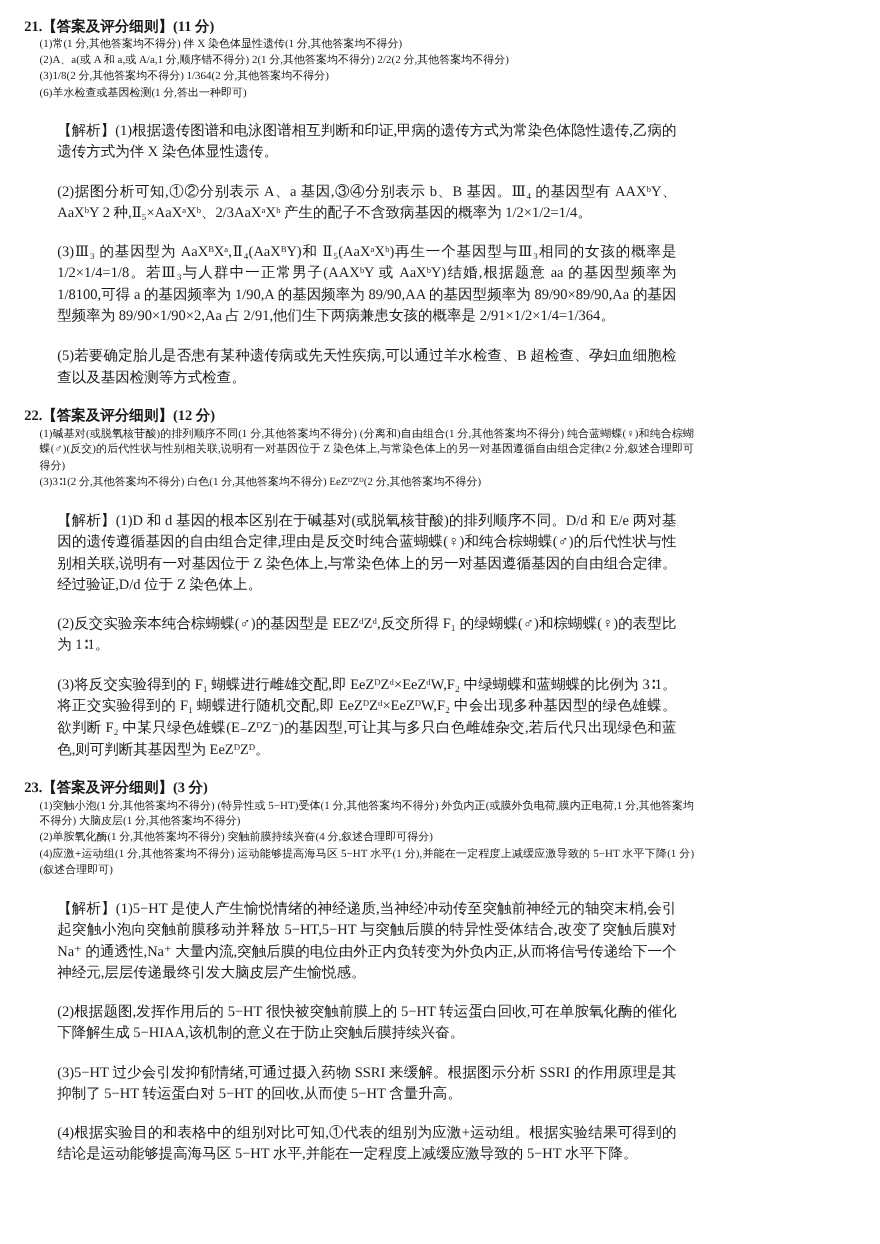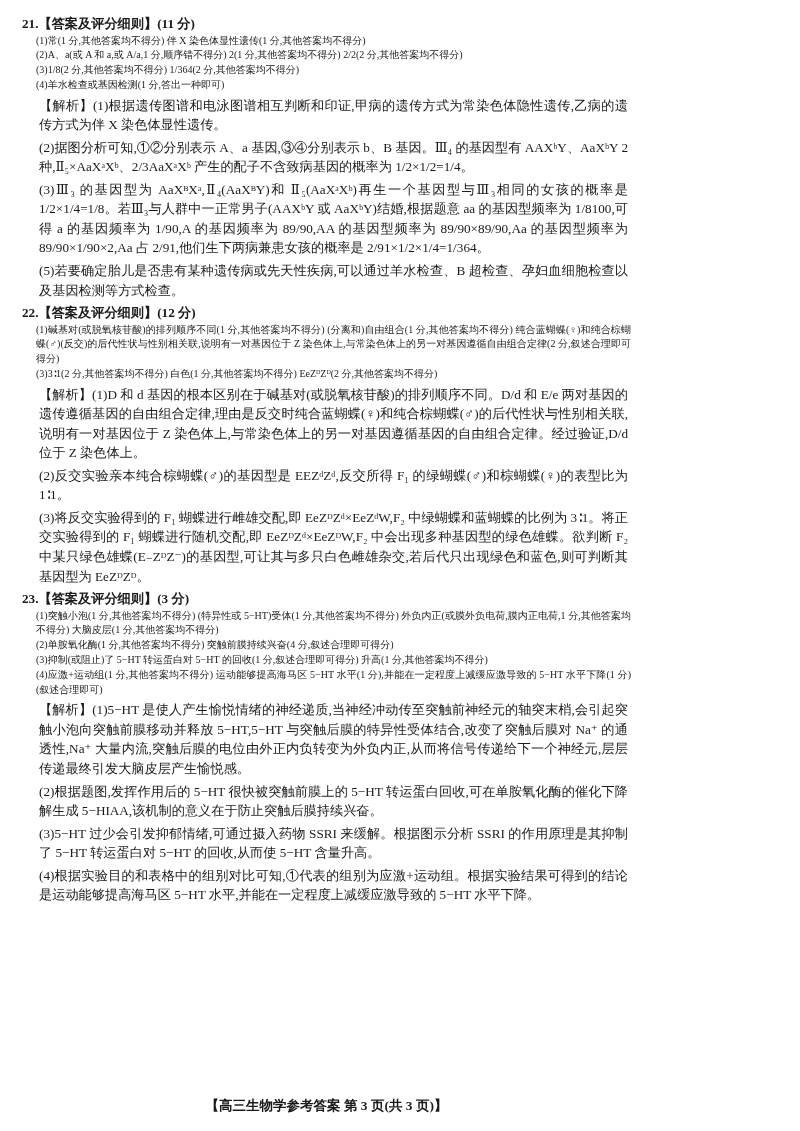--- a/index.html
+++ b/index.html
@@ -36,21 +36,21 @@
     font-size: 10px;
     line-height: 1.48;
     margin: 0;
     text-align: justify;
     text-justify: inter-ideograph;
     padding-left: 14px;
   }
   .analysis {
     font-size: 13.2px;
     line-height: 1.48;
-    margin: 3px;
+    margin: 16px;
     text-align: justify;
     text-justify: inter-ideograph;
     padding-left: 14px;
   }
   .footer {
     position: absolute;
     left: 0;
     right: 0;
     bottom: 16px;
     text-align: center;
@@ -61,42 +61,40 @@
 </head>
 <body>
 
 <div class="page">
 
   <div class="qblock">
     <p class="qhead">21.【答案及评分细则】(11 分)</p>
     <p class="para">(1)常(1 分,其他答案均不得分)  伴 X 染色体显性遗传(1 分,其他答案均不得分)</p>
     <p class="para">(2)A、a(或 A 和 a,或 A/a,1 分,顺序错不得分)  2(1 分,其他答案均不得分)  2/2(2 分,其他答案均不得分)</p>
     <p class="para">(3)1/8(2 分,其他答案均不得分)  1/364(2 分,其他答案均不得分)</p>
-    <p class="para">(4)羊水检查或基因检测(1 分,答出一种即可)</p>
+    <p class="para">(6)羊水检查或基因检测(1 分,答出一种即可)</p>
     <p class="analysis">【解析】(1)根据遗传图谱和电泳图谱相互判断和印证,甲病的遗传方式为常染色体隐性遗传,乙病的遗传方式为伴 X 染色体显性遗传。</p>
     <p class="analysis">(2)据图分析可知,①②分别表示 A、a 基因,③④分别表示 b、B 基因。Ⅲ₄ 的基因型有 AAXᵇY、AaXᵇY 2 种,Ⅱ₅×AaXᵃXᵇ、2/3AaXᵃXᵇ 产生的配子不含致病基因的概率为 1/2×1/2=1/4。</p>
     <p class="analysis">(3)Ⅲ₃ 的基因型为 AaXᴮXᵃ,Ⅱ₄(AaXᴮY)和 Ⅱ₅(AaXᵃXᵇ)再生一个基因型与Ⅲ₃相同的女孩的概率是 1/2×1/4=1/8。若Ⅲ₃与人群中一正常男子(AAXᵇY 或 AaXᵇY)结婚,根据题意 aa 的基因型频率为 1/8100,可得 a 的基因频率为 1/90,A 的基因频率为 89/90,AA 的基因型频率为 89/90×89/90,Aa 的基因型频率为 89/90×1/90×2,Aa 占 2/91,他们生下两病兼患女孩的概率是 2/91×1/2×1/4=1/364。</p>
     <p class="analysis">(5)若要确定胎儿是否患有某种遗传病或先天性疾病,可以通过羊水检查、B 超检查、孕妇血细胞检查以及基因检测等方式检查。</p>
   </div>
 
   <div class="qblock">
     <p class="qhead">22.【答案及评分细则】(12 分)</p>
     <p class="para">(1)碱基对(或脱氧核苷酸)的排列顺序不同(1 分,其他答案均不得分)  (分离和)自由组合(1 分,其他答案均不得分)  纯合蓝蝴蝶(♀)和纯合棕蝴蝶(♂)(反交)的后代性状与性别相关联,说明有一对基因位于 Z 染色体上,与常染色体上的另一对基因遵循自由组合定律(2 分,叙述合理即可得分)</p>
     <p class="para">(3)3∶1(2 分,其他答案均不得分)  白色(1 分,其他答案均不得分)  EeZᴰZᴰ(2 分,其他答案均不得分)</p>
     <p class="analysis">【解析】(1)D 和 d 基因的根本区别在于碱基对(或脱氧核苷酸)的排列顺序不同。D/d 和 E/e 两对基因的遗传遵循基因的自由组合定律,理由是反交时纯合蓝蝴蝶(♀)和纯合棕蝴蝶(♂)的后代性状与性别相关联,说明有一对基因位于 Z 染色体上,与常染色体上的另一对基因遵循基因的自由组合定律。经过验证,D/d 位于 Z 染色体上。</p>
     <p class="analysis">(2)反交实验亲本纯合棕蝴蝶(♂)的基因型是 EEZᵈZᵈ,反交所得 F₁ 的绿蝴蝶(♂)和棕蝴蝶(♀)的表型比为 1∶1。</p>
     <p class="analysis">(3)将反交实验得到的 F₁ 蝴蝶进行雌雄交配,即 EeZᴰZᵈ×EeZᵈW,F₂ 中绿蝴蝶和蓝蝴蝶的比例为 3∶1。将正交实验得到的 F₁ 蝴蝶进行随机交配,即 EeZᴰZᵈ×EeZᴰW,F₂ 中会出现多种基因型的绿色雄蝶。欲判断 F₂ 中某只绿色雄蝶(E₋ZᴰZ⁻)的基因型,可让其与多只白色雌雄杂交,若后代只出现绿色和蓝色,则可判断其基因型为 EeZᴰZᴰ。</p>
   </div>
 
   <div class="qblock">
     <p class="qhead">23.【答案及评分细则】(3 分)</p>
     <p class="para">(1)突触小泡(1 分,其他答案均不得分)  (特异性或 5−HT)受体(1 分,其他答案均不得分)  外负内正(或膜外负电荷,膜内正电荷,1 分,其他答案均不得分)  大脑皮层(1 分,其他答案均不得分)</p>
     <p class="para">(2)单胺氧化酶(1 分,其他答案均不得分)  突触前膜持续兴奋(4 分,叙述合理即可得分)</p>
-    <p class="para">(3)抑制(或阻止)了 5−HT 转运蛋白对 5−HT 的回收(1 分,叙述合理即可得分)  升高(1 分,其他答案均不得分)</p>
     <p class="para">(4)应激+运动组(1 分,其他答案均不得分)  运动能够提高海马区 5−HT 水平(1 分),并能在一定程度上减缓应激导致的 5−HT 水平下降(1 分)(叙述合理即可)</p>
     <p class="analysis">【解析】(1)5−HT 是使人产生愉悦情绪的神经递质,当神经冲动传至突触前神经元的轴突末梢,会引起突触小泡向突触前膜移动并释放 5−HT,5−HT 与突触后膜的特异性受体结合,改变了突触后膜对 Na⁺ 的通透性,Na⁺ 大量内流,突触后膜的电位由外正内负转变为外负内正,从而将信号传递给下一个神经元,层层传递最终引发大脑皮层产生愉悦感。</p>
     <p class="analysis">(2)根据题图,发挥作用后的 5−HT 很快被突触前膜上的 5−HT 转运蛋白回收,可在单胺氧化酶的催化下降解生成 5−HIAA,该机制的意义在于防止突触后膜持续兴奋。</p>
     <p class="analysis">(3)5−HT 过少会引发抑郁情绪,可通过摄入药物 SSRI 来缓解。根据图示分析 SSRI 的作用原理是其抑制了 5−HT 转运蛋白对 5−HT 的回收,从而使 5−HT 含量升高。</p>
     <p class="analysis">(4)根据实验目的和表格中的组别对比可知,①代表的组别为应激+运动组。根据实验结果可得到的结论是运动能够提高海马区 5−HT 水平,并能在一定程度上减缓应激导致的 5−HT 水平下降。</p>
   </div>
 
-  <div class="footer">【高三生物学参考答案  第 3 页(共 3 页)】</div>
 </div>
 
 </body></html>

